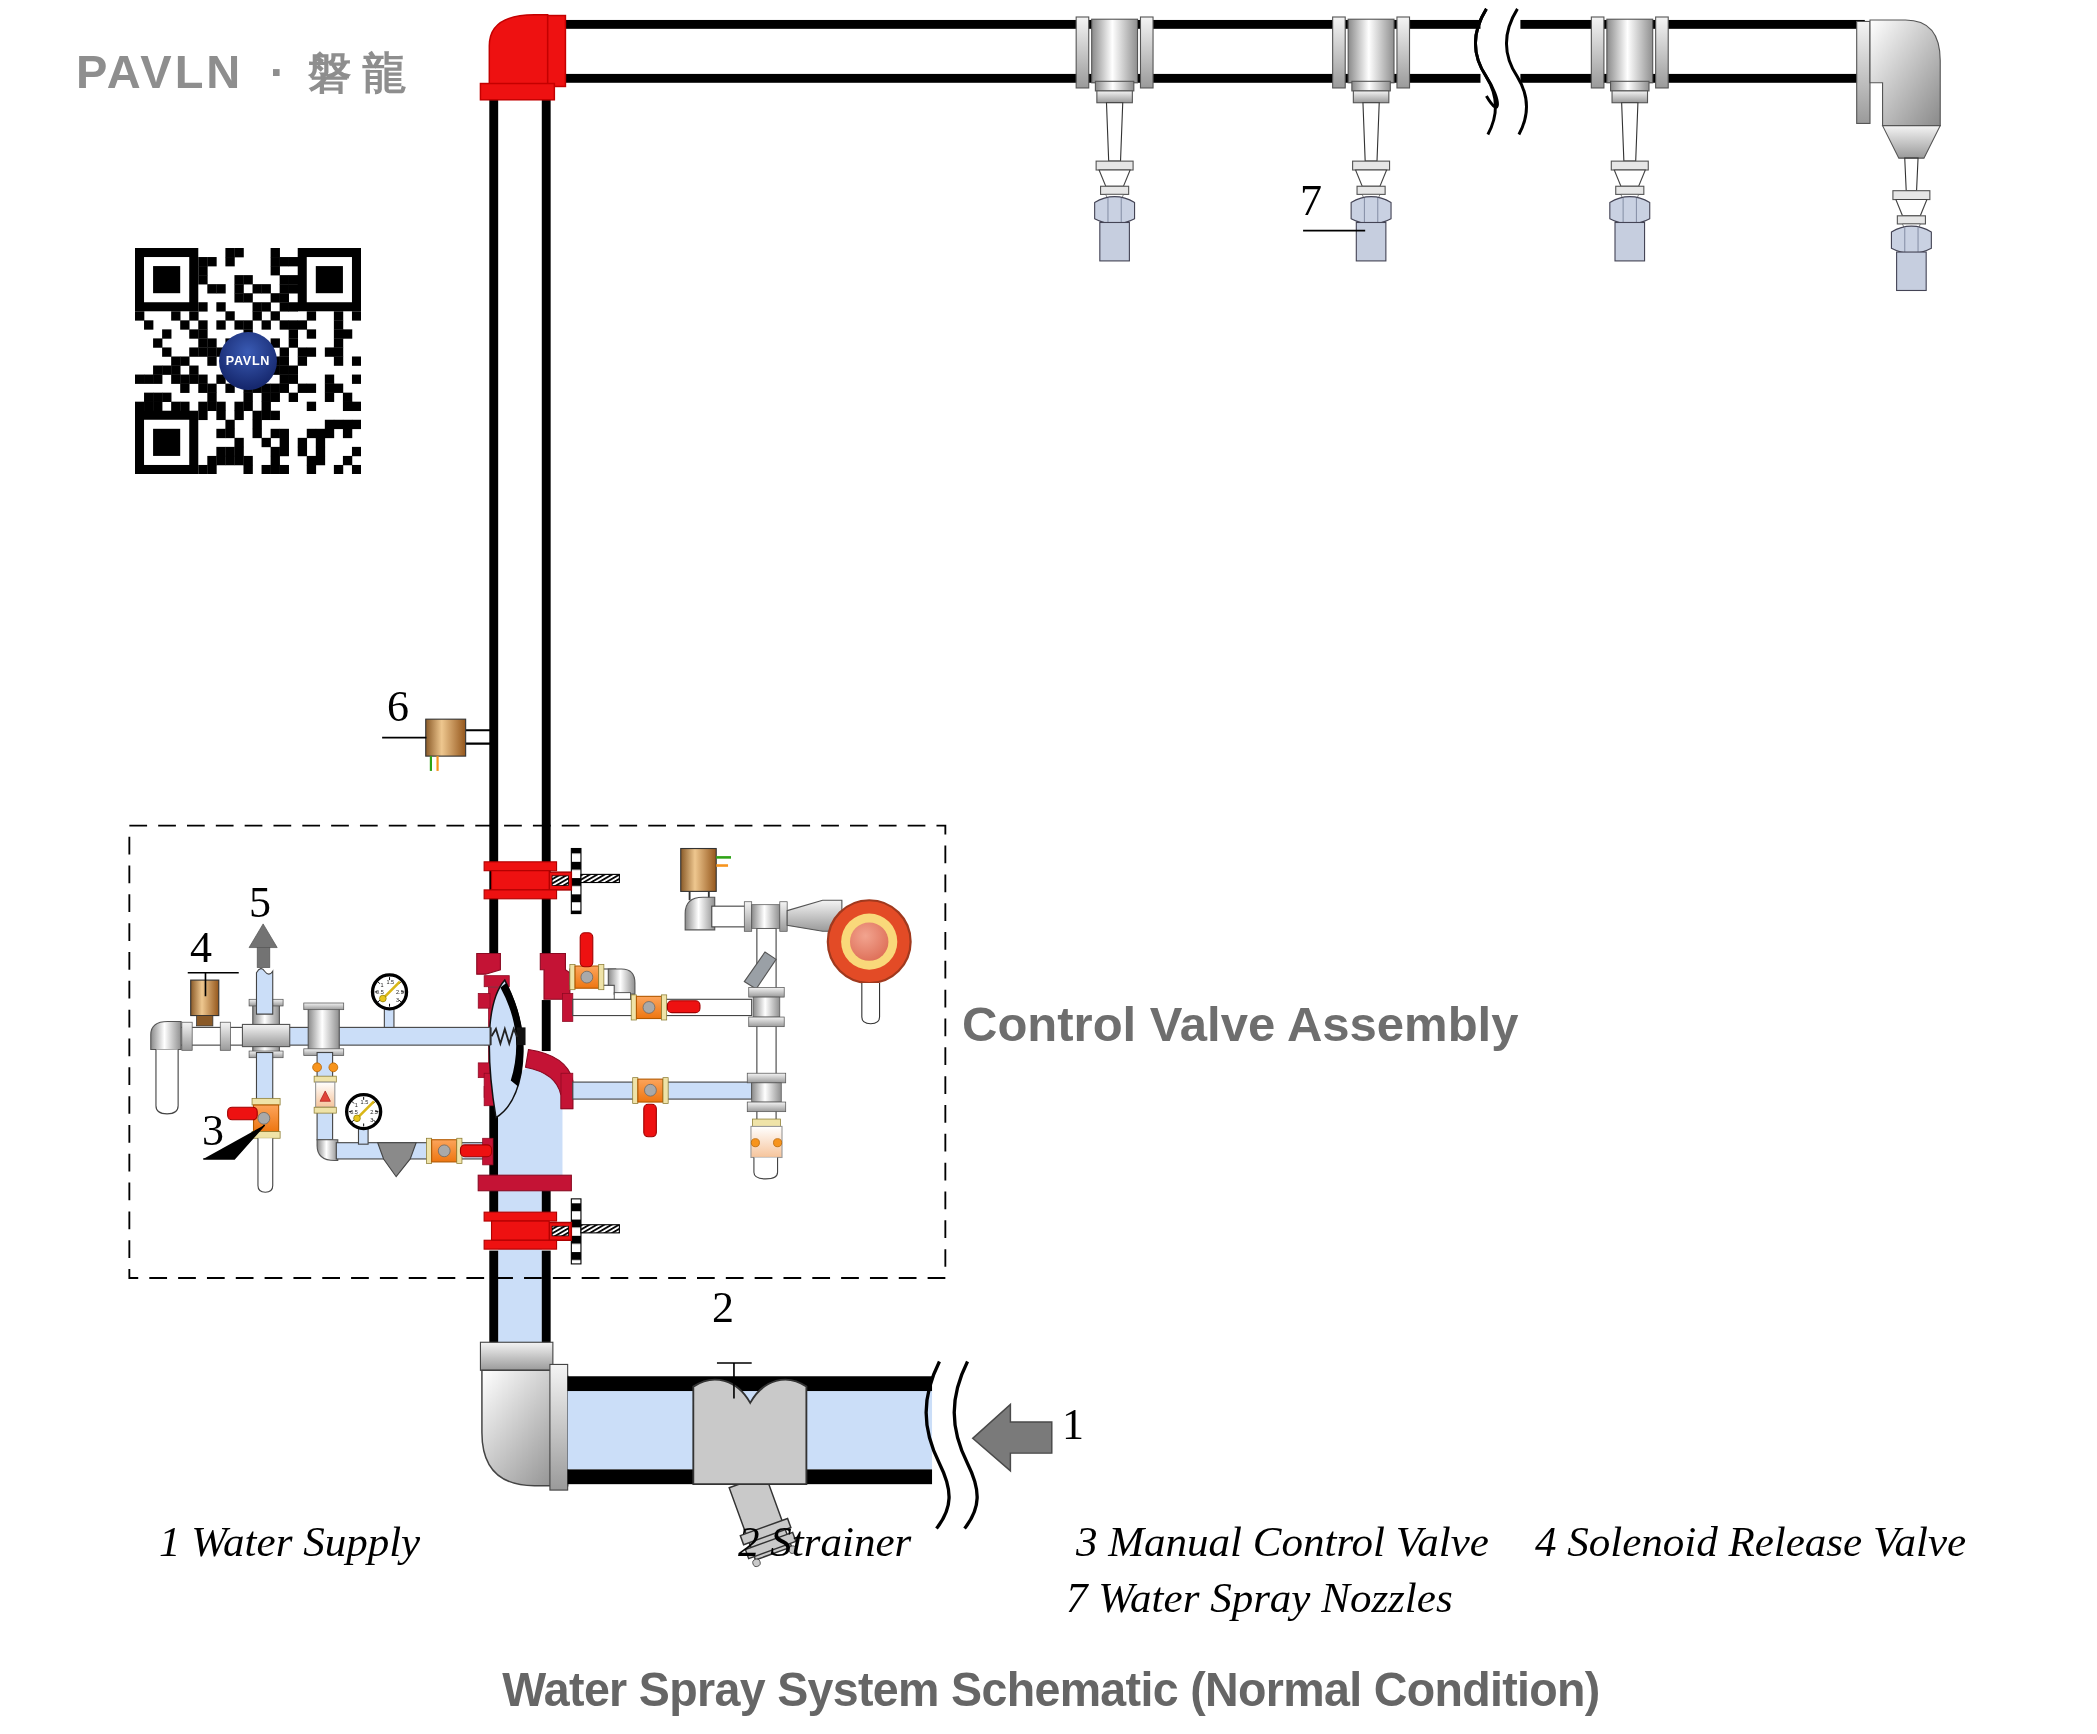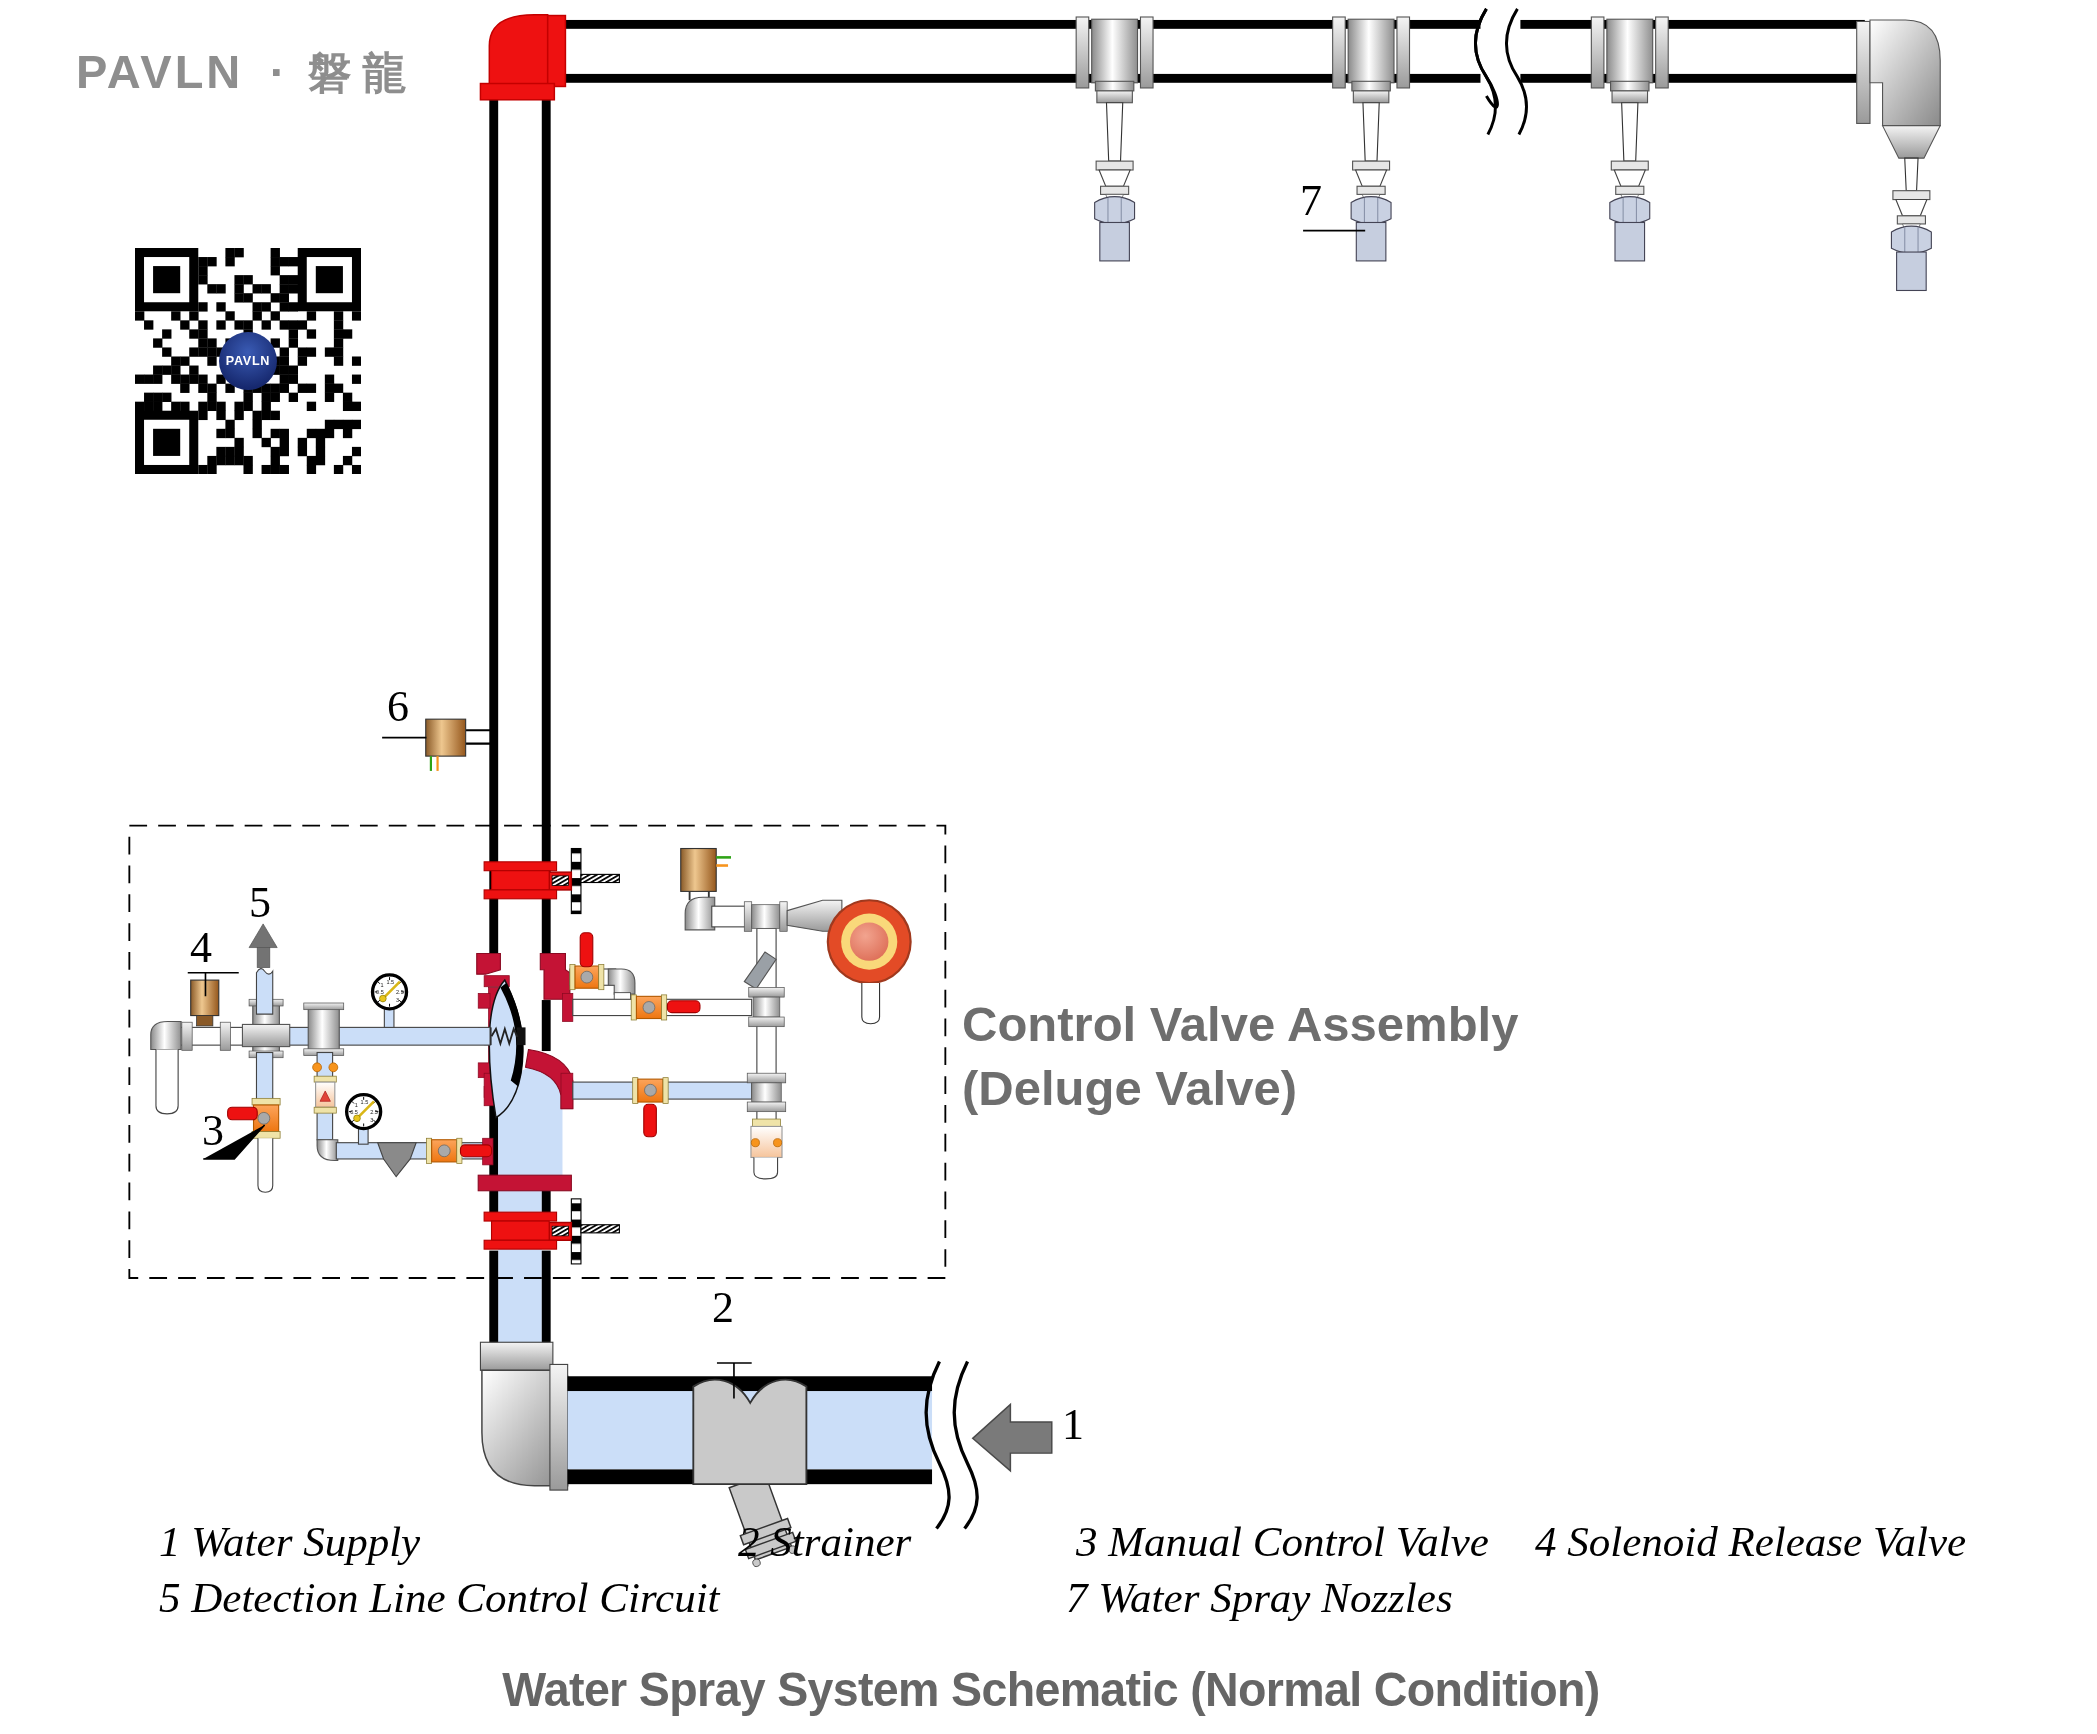--- a/index.html
+++ b/index.html
@@ -633,26 +633,24 @@
 <div class="abs lbl" style="left:1252px;top:179px;">7</div>
 <div class="abs lbl" style="left:339px;top:685px;">6</div>
 <div class="abs lbl" style="left:201px;top:881px;">5</div>
 <div class="abs lbl" style="left:142px;top:926px;">4</div>
 <div class="abs lbl" style="left:154px;top:1109px;">3</div>
 <div class="abs lbl" style="left:664px;top:1286px;">2</div>
 <div class="abs lbl" style="left:1014px;top:1403px;">1</div>
 
 <div class="abs cva" style="left:914px;top:992px;">
   <div>Control Valve Assembly</div>
-  <div>(Deluge Valve)</div>
 </div>
 
 <div class="abs legend-item" style="left:111px;top:1517px;"><span>1</span>&nbsp;<span>Water Supply</span></div>
 <div class="abs legend-item" style="left:690px;top:1517px;"><span>2</span>&nbsp;<span>Strainer</span></div>
 <div class="abs legend-item" style="left:1028px;top:1517px;"><span>3</span>&nbsp;<span>Manual Control Valve</span></div>
 <div class="abs legend-item" style="left:1487px;top:1517px;"><span>4</span>&nbsp;<span>Solenoid Release Valve</span></div>
-<div class="abs legend-item" style="left:111px;top:1573px;"><span>5</span>&nbsp;<span>Detection Line Control Circuit</span></div>
 <div class="abs legend-item" style="left:1018px;top:1573px;"><span>7</span>&nbsp;<span>Water Spray Nozzles</span></div>
 
 <div class="abs title">Water Spray System Schematic (Normal Condition)</div>
 
 </div>
 
 
 </body></html>

